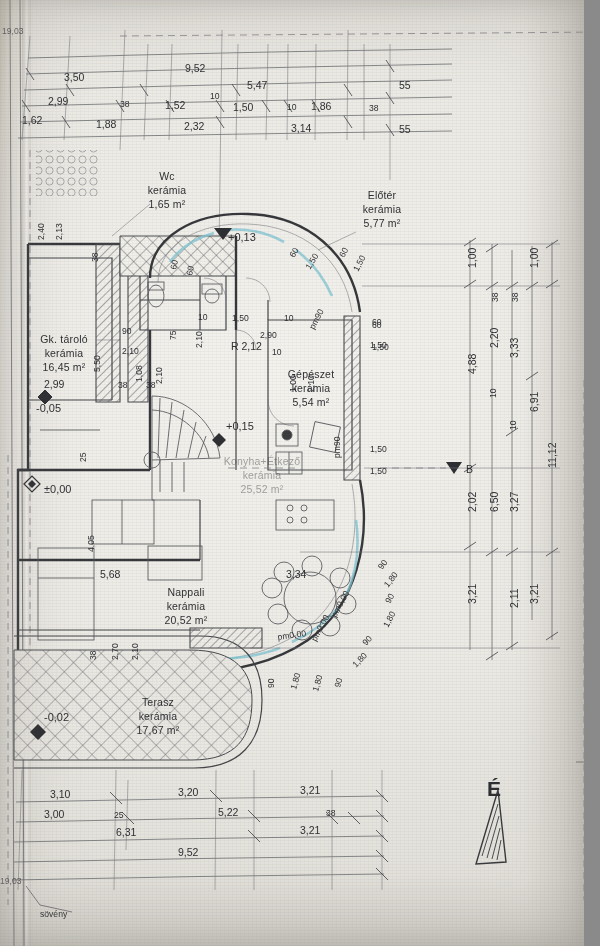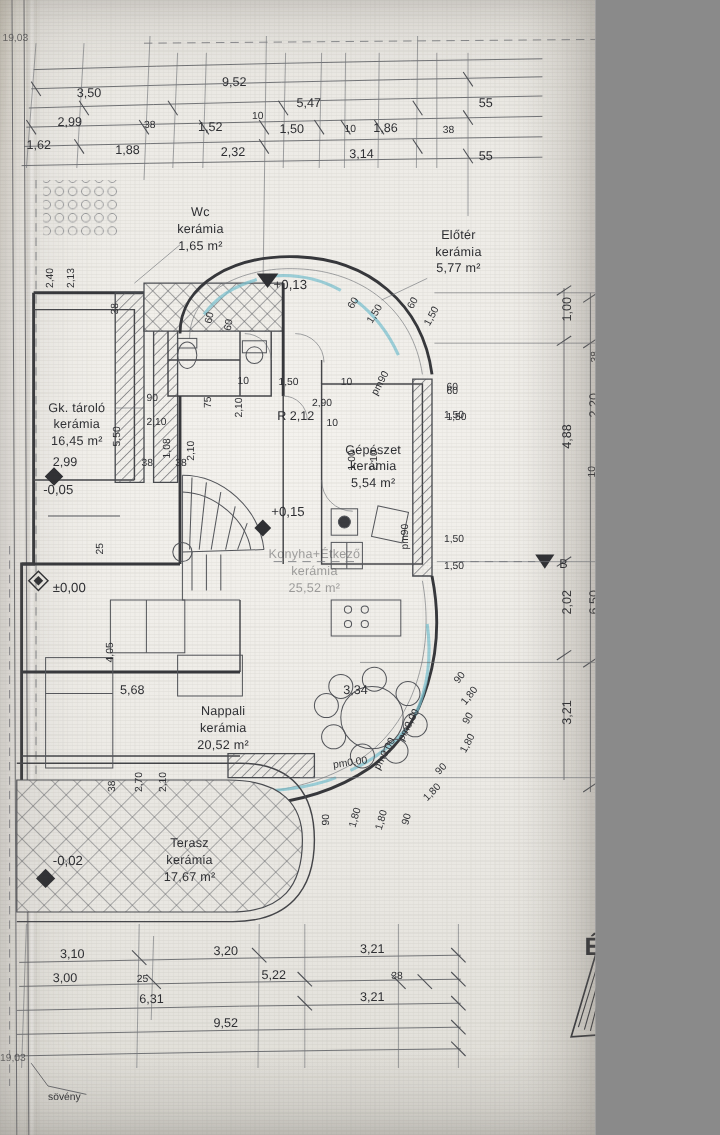--- a/index.html
+++ b/index.html
@@ -1,19 +1,19 @@
 <!DOCTYPE html>
 <html><head>
 <meta charset="utf-8">
 <style>
   html,body{margin:0;padding:0;background:#8a8a8a;}
   body{font-family:"Liberation Sans", sans-serif;}
   #sheet{
-    position:relative;width:496px;height:946px;overflow:hidden;
-    background:#e5e5e5;
+    position:relative;width:584px;height:946px;overflow:hidden;
+    background:#bef264;
   }
   
   #paper-tone{
     position:absolute;inset:0;
     background:
       linear-gradient(95deg, rgba(196,188,168,.55) 0px, rgba(226,220,204,.30) 14px, rgba(255,255,255,0) 34px),
       linear-gradient(270deg, rgba(190,186,178,.40) 0px, rgba(255,255,255,0) 60px),
       linear-gradient(0deg, rgba(180,178,172,.30) 0px, rgba(255,255,255,0) 70px),
       radial-gradient(ellipse 700px 520px at 48% 40%, #f4f2ee 0%, #eceae5 58%, #e2e0da 100%);
   }

